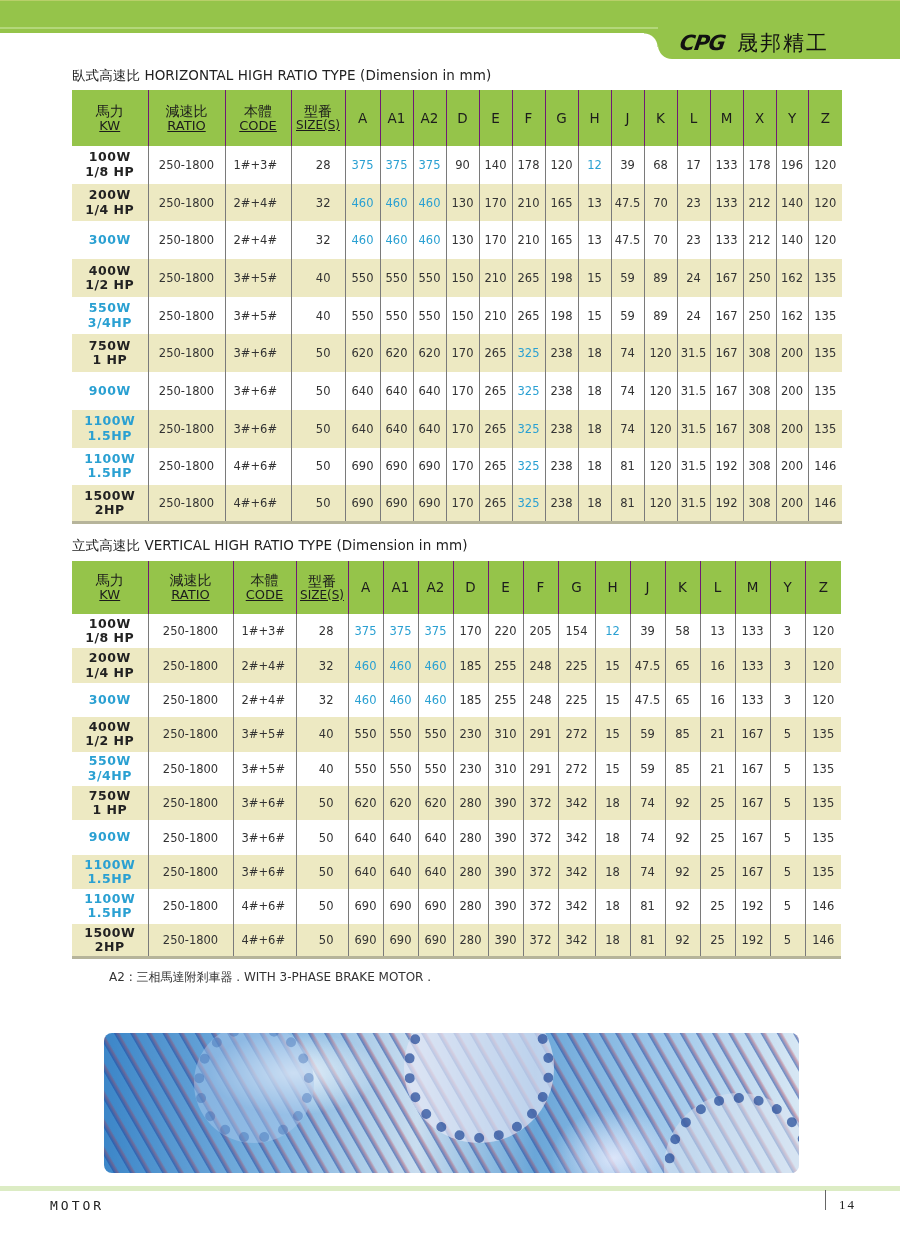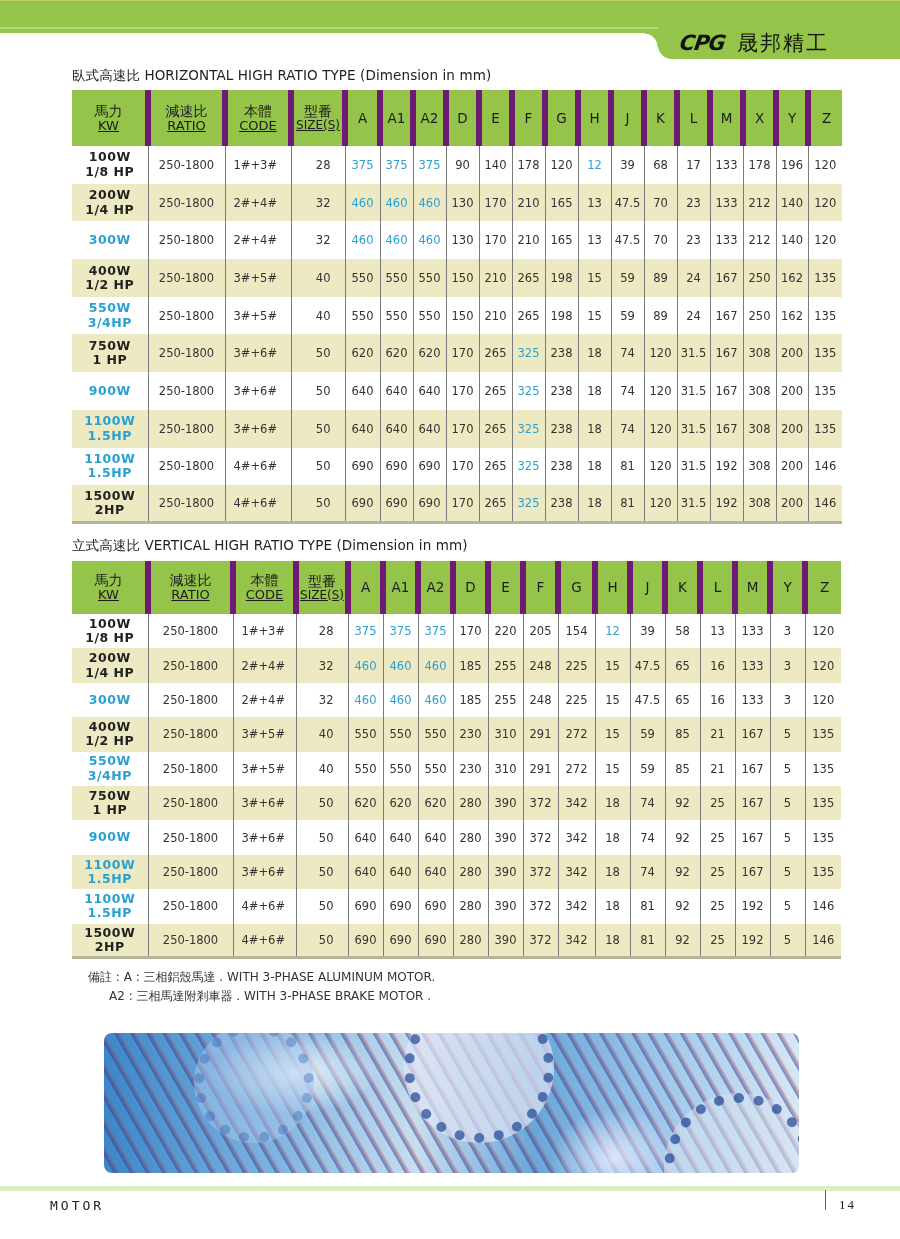--- a/index.html
+++ b/index.html
@@ -13,21 +13,21 @@
   .brand-logo { font-family: "DejaVu Sans", sans-serif; font-weight: bold; font-style: italic; font-size: 21px; color: #111; letter-spacing: -1px; margin-right: 12px; transform: skewX(-8deg); }
   .brand-name { font-size: 21px; color: #111; letter-spacing: 2px; }
 
   .section-title { position: absolute; left: 72px; font-size: 13.5px; color: #222; letter-spacing: 0.1px; }
   .section-title.t1 { top: 67px; }
   .section-title.t2 { top: 537px; }
 
   table.spec { position: absolute; left: 72px; border-collapse: collapse; table-layout: fixed; font-size: 11.5px; }
   table.spec.h { top: 90px; width: 751px; }
   table.spec.v { top: 561px; width: 751px; }
-  table.spec th { background: #95c44a; color: #1c1c1c; font-weight: normal; font-size: 13.5px; border-left: 6px solid #701a75; line-height: 1.05; text-align: center; vertical-align: middle; }
+  table.spec th { background: #95c44a; color: #1c1c1c; font-weight: normal; font-size: 13.5px; border-left: 1px solid #701a75; line-height: 1.05; text-align: center; vertical-align: middle; }
   table.spec th:first-child { border-left: none; text-align: center; }
   table.spec th .zh { display: block; font-size: 14px; }
   table.spec th .en { display: block; font-size: 13px; text-decoration: underline; }
   table.spec thead tr { height: 56px; }
   table.spec.v thead tr { height: 53px; }
   table.spec td { text-align: center; vertical-align: middle; border-left: 1px solid #7a7a7a; color: #333; white-space: nowrap; padding: 0; }
   table.spec td:first-child { border-left: none; font-weight: bold; font-size: 12.5px; line-height: 1.15; color: #222; letter-spacing: 0.5px; }
   table.spec tbody tr:nth-child(even) { background: #ede9c2; }
   table.spec tbody tr { height: 37px; }
   table.spec.h tbody tr { height: 37.7px; }
@@ -647,21 +647,20 @@
         <td>92</td>
         <td>25</td>
         <td>192</td>
         <td>5</td>
         <td>146</td>
       </tr>
     </tbody>
 </table>
 
 <div class="notes">
-  <div class="row"><span>備註 : </span><span>A  : 三相鋁殼馬達 . WITH 3-PHASE ALUMINUM MOTOR.</span></div>
   <div class="row indent"><span>A2 : 三相馬達附剎車器 . WITH 3-PHASE BRAKE MOTOR .</span></div>
 </div>
 
 <div class="gear-banner">
   <div class="gear g3"></div>
   <div class="gear g1"></div>
   <div class="gear g2"></div>
 </div>
 
 <div class="footer-bar"></div>

